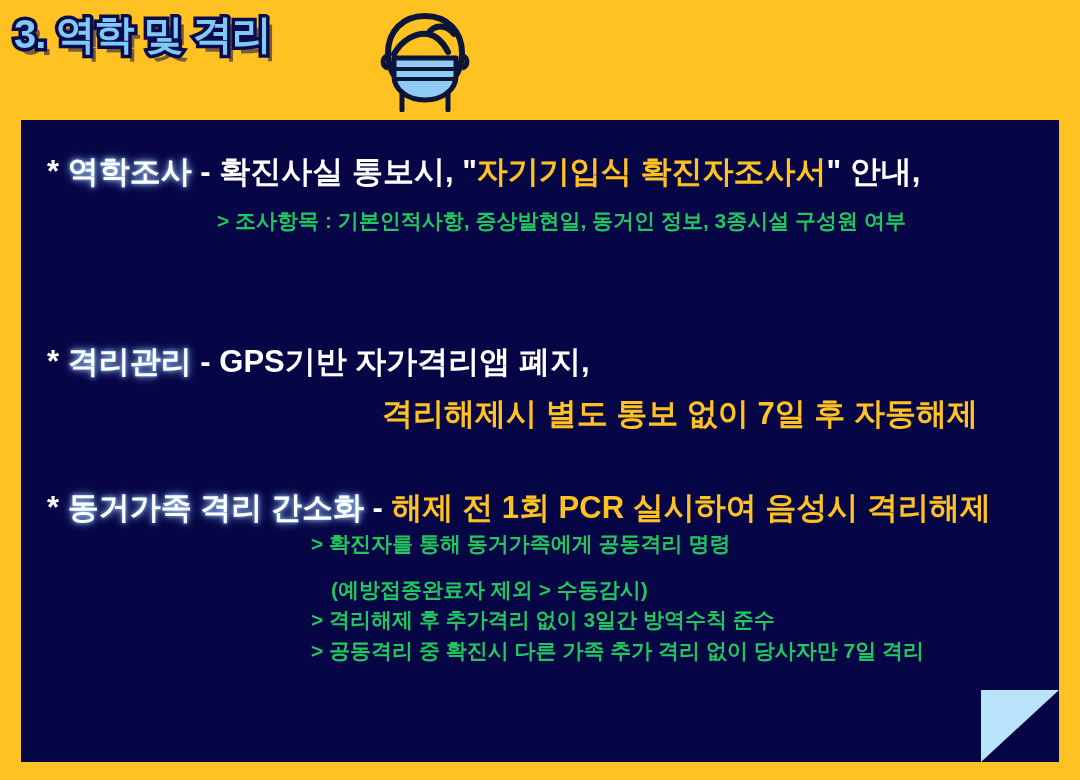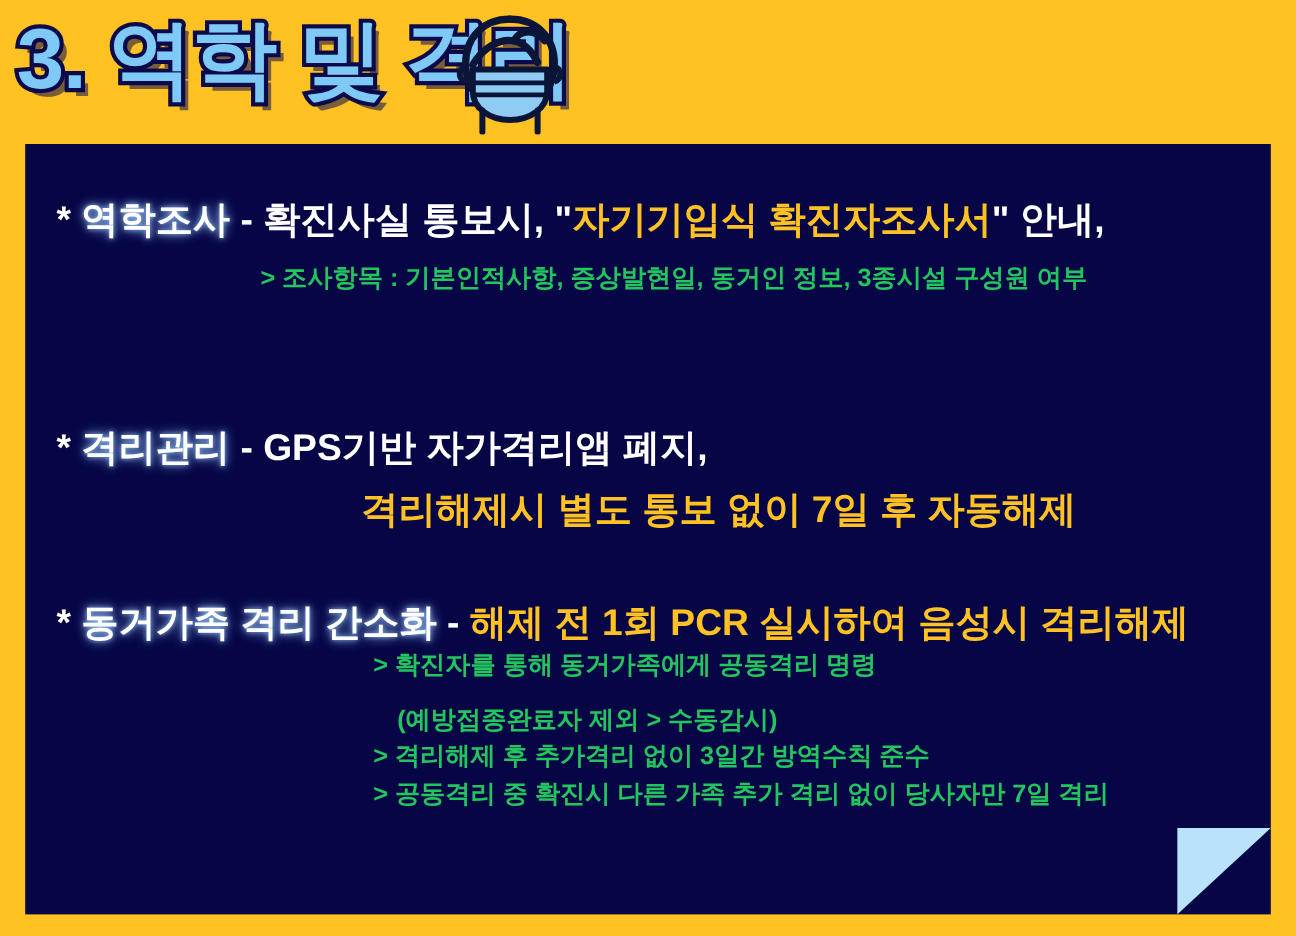--- a/index.html
+++ b/index.html
@@ -21,21 +21,21 @@
     position: absolute;
     left: 0;
     top: 0;
     width: 1080px;
     height: 120px;
   }
   .title-text {
     position: absolute;
     left: 14px;
     top: 14px;
-    font-size: 71px;
+    font-size: 40px;
     font-weight: bold;
     line-height: 1;
     color: #7FC9F7;
     letter-spacing: -1px;
     -webkit-text-stroke: 7px #0B0B4B;
     paint-order: stroke fill;
     text-shadow: 6px 7px 0 rgba(11,11,75,0.55);
     white-space: nowrap;
   }
   .mask-icon {
@@ -73,24 +73,24 @@
   .line {
     color: #FFFFFF;
     font-weight: bold;
     white-space: nowrap;
   }
 
   .main-line {
     font-size: 31px;
     line-height: 1.3;
   }
-  .indent-1 { padding-left: 26px; margin-top: 11px; }
+  .indent-1 { padding-left: 26px; }
   .indent-2 { padding-left: 168px; }
   .indent-3 { padding-left: 196px; }
-  .indent-4 { padding-left: 280px; }
+  .indent-4 { padding-left: 280px; text-align: center; }
   .indent-5 { padding-left: 290px; }
   .indent-6 { padding-left: 310px; margin-top: 15px; }
 
   .sub-line {
     font-size: 21px;
     line-height: 1.45;
     color: #22c55e;
     font-weight: bold;
     white-space: nowrap;
   }

